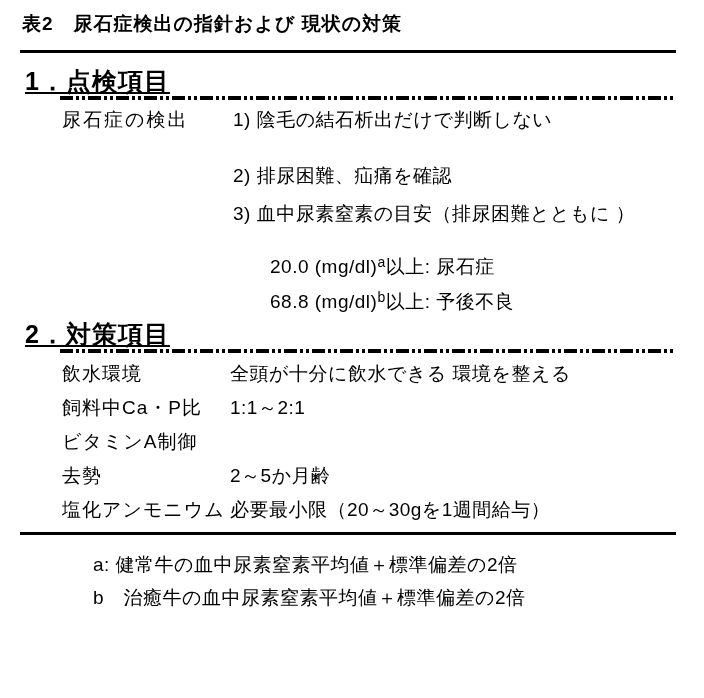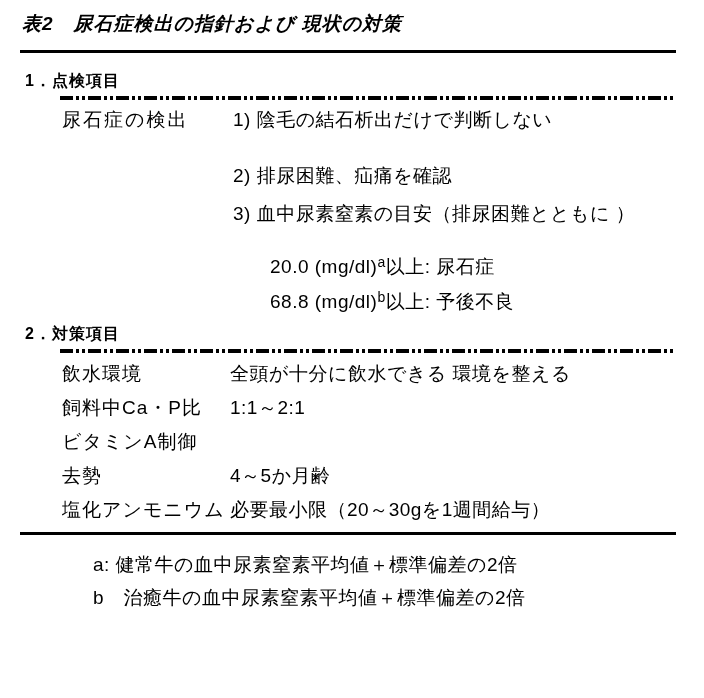--- a/index.html
+++ b/index.html
@@ -6,32 +6,33 @@
   body {
     width:704px; height:698px;
     background:#ffffff; color:#000000;
     font-family:"Liberation Sans", sans-serif;
     font-size:19px; font-weight:500;
     overflow:hidden;
   }
   .title {
     margin:12px 0 14px 22px;
     font-size:19px; font-weight:700; letter-spacing:1px;
-    line-height:24px; white-space:pre;font-style:italic;
+    line-height:24px; white-space:pre;
   }
   .rule-solid {
     height:3px; background:#000;
     margin-left:20px; width:656px;
   }
   .rule-solid.top { margin-top:6px; }
   .rule-solid.bottom { margin-top:10px; }
   .heading {
     margin:16px 0 0 25px;
-    font-size:16px; font-weight:700; letter-spacing:1px;
+    font-size:25px; font-weight:700; letter-spacing:1px;
     line-height:24px;
+    text-decoration:underline;
   }
   .heading.second { margin-top:8px; }
   .rule-dashed {
     height:4px; margin-top:3px; margin-left:60px; width:616px;
     background:repeating-linear-gradient(90deg,
       #000 0 13px, #fff 13px 16px,
       #000 16px 19px, #fff 19px 22px,
       #000 22px 25px, #fff 25px 28px);
   }
   .section1 { position:relative; margin-left:62px; margin-top:8px; }
@@ -83,21 +84,21 @@
     </div>
     <div class="s2-row">
       <div class="s2-label">飼料中Ca・P比</div>
       <div class="s2-value">1:1～2:1</div>
     </div>
     <div class="s2-row">
       <div class="s2-label">ビタミンA制御</div>
     </div>
     <div class="s2-row">
       <div class="s2-label">去勢</div>
-      <div class="s2-value">4～5か月齢</div>
+      <div class="s2-value">2～5か月齢</div>
     </div>
     <div class="s2-row">
       <div class="s2-label">塩化アンモニウム</div>
       <div class="s2-value">必要最小限（20～30gを1週間給与）</div>
     </div>
   </div>
 
   <div class="rule-solid bottom"></div>
 
   <div class="notes">

